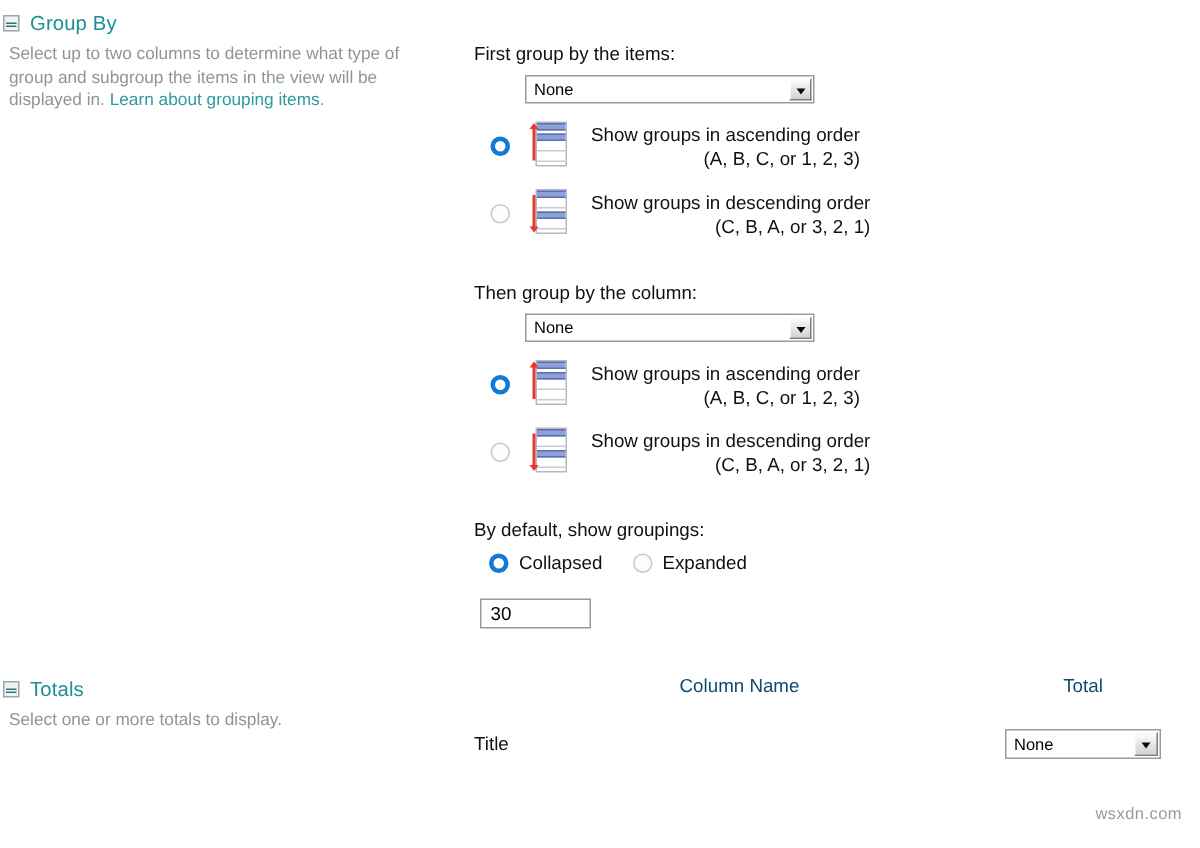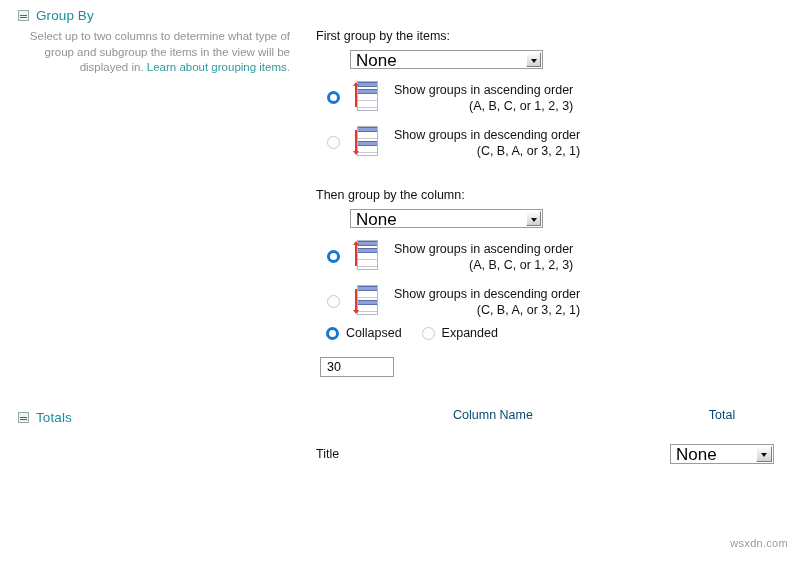--- a/index.html
+++ b/index.html
@@ -24,23 +24,22 @@
   }
 
   
   .section {
     display: flex;
     align-items: flex-start;
   }
   .section-left {
     width: 300px;
     flex: 0 0 300px;
-    padding-left: 18px;
-    box-sizing: border-box;
-    text-align: right;
+    padding-left: 2px;
+    box-sizing: border-box;
   }
   .section-right {
     flex: 1 1 auto;
     padding-left: 16px;
     box-sizing: border-box;
   }
 
   .section-title {
     display: flex;
     align-items: center;
@@ -120,21 +119,21 @@
     font-size: 12.5px;
     color: #000;
   }
   .win-select .sel-value {
     display: block;
     padding: 2px 22px 0 5px;
     line-height: 15px;
     height: 17px;
     overflow: hidden;
     white-space: nowrap;
-    font-size: 17px;
+    font-size: 11px;
   }
   .win-select .sel-btn {
     position: absolute;
     top: 1px;
     right: 1px;
     width: 15px;
     height: 15px;
     background: linear-gradient(to bottom, #fdfdfd 0%, #e9e9e9 45%, #d2d2d2 100%);
     border-left: 1px solid #ffffff;
     border-top: 1px solid #ffffff;
@@ -454,20 +453,23 @@
               <div class="head"></div>
             </div>
           </div>
         </div>
         <div class="text-cell">
           <div>Show groups in descending order</div>
           <div>(C, B, A, or 3, 2, 1)</div>
         </div>
       </div>
 
+      <div style="margin-top:28px;">
+        <div class="field-label">By default, show groupings:</div>
+      </div>
       <div class="inline-radios">
         <div class="item">
           <span class="radio on"></span>
           <span>Collapsed</span>
         </div>
         <div class="item">
           <span class="radio off"></span>
           <span>Expanded</span>
         </div>
       </div>
@@ -479,20 +481,21 @@
     </div>
   </div>
 
   <div class="section" style="margin-top:25px;">
 
     <div class="section-left">
       <div class="section-title">
         <span class="collapse-icon"></span>
         <span class="title-text">Totals</span>
       </div>
+      <p class="section-desc">Select one or more totals to display.</p>
     </div>
 
     <div class="section-right">
       <table class="totals-table">
         <thead>
           <tr>
             <th class="col-name">Column Name</th>
             <th>Total</th>
           </tr>
         </thead>

